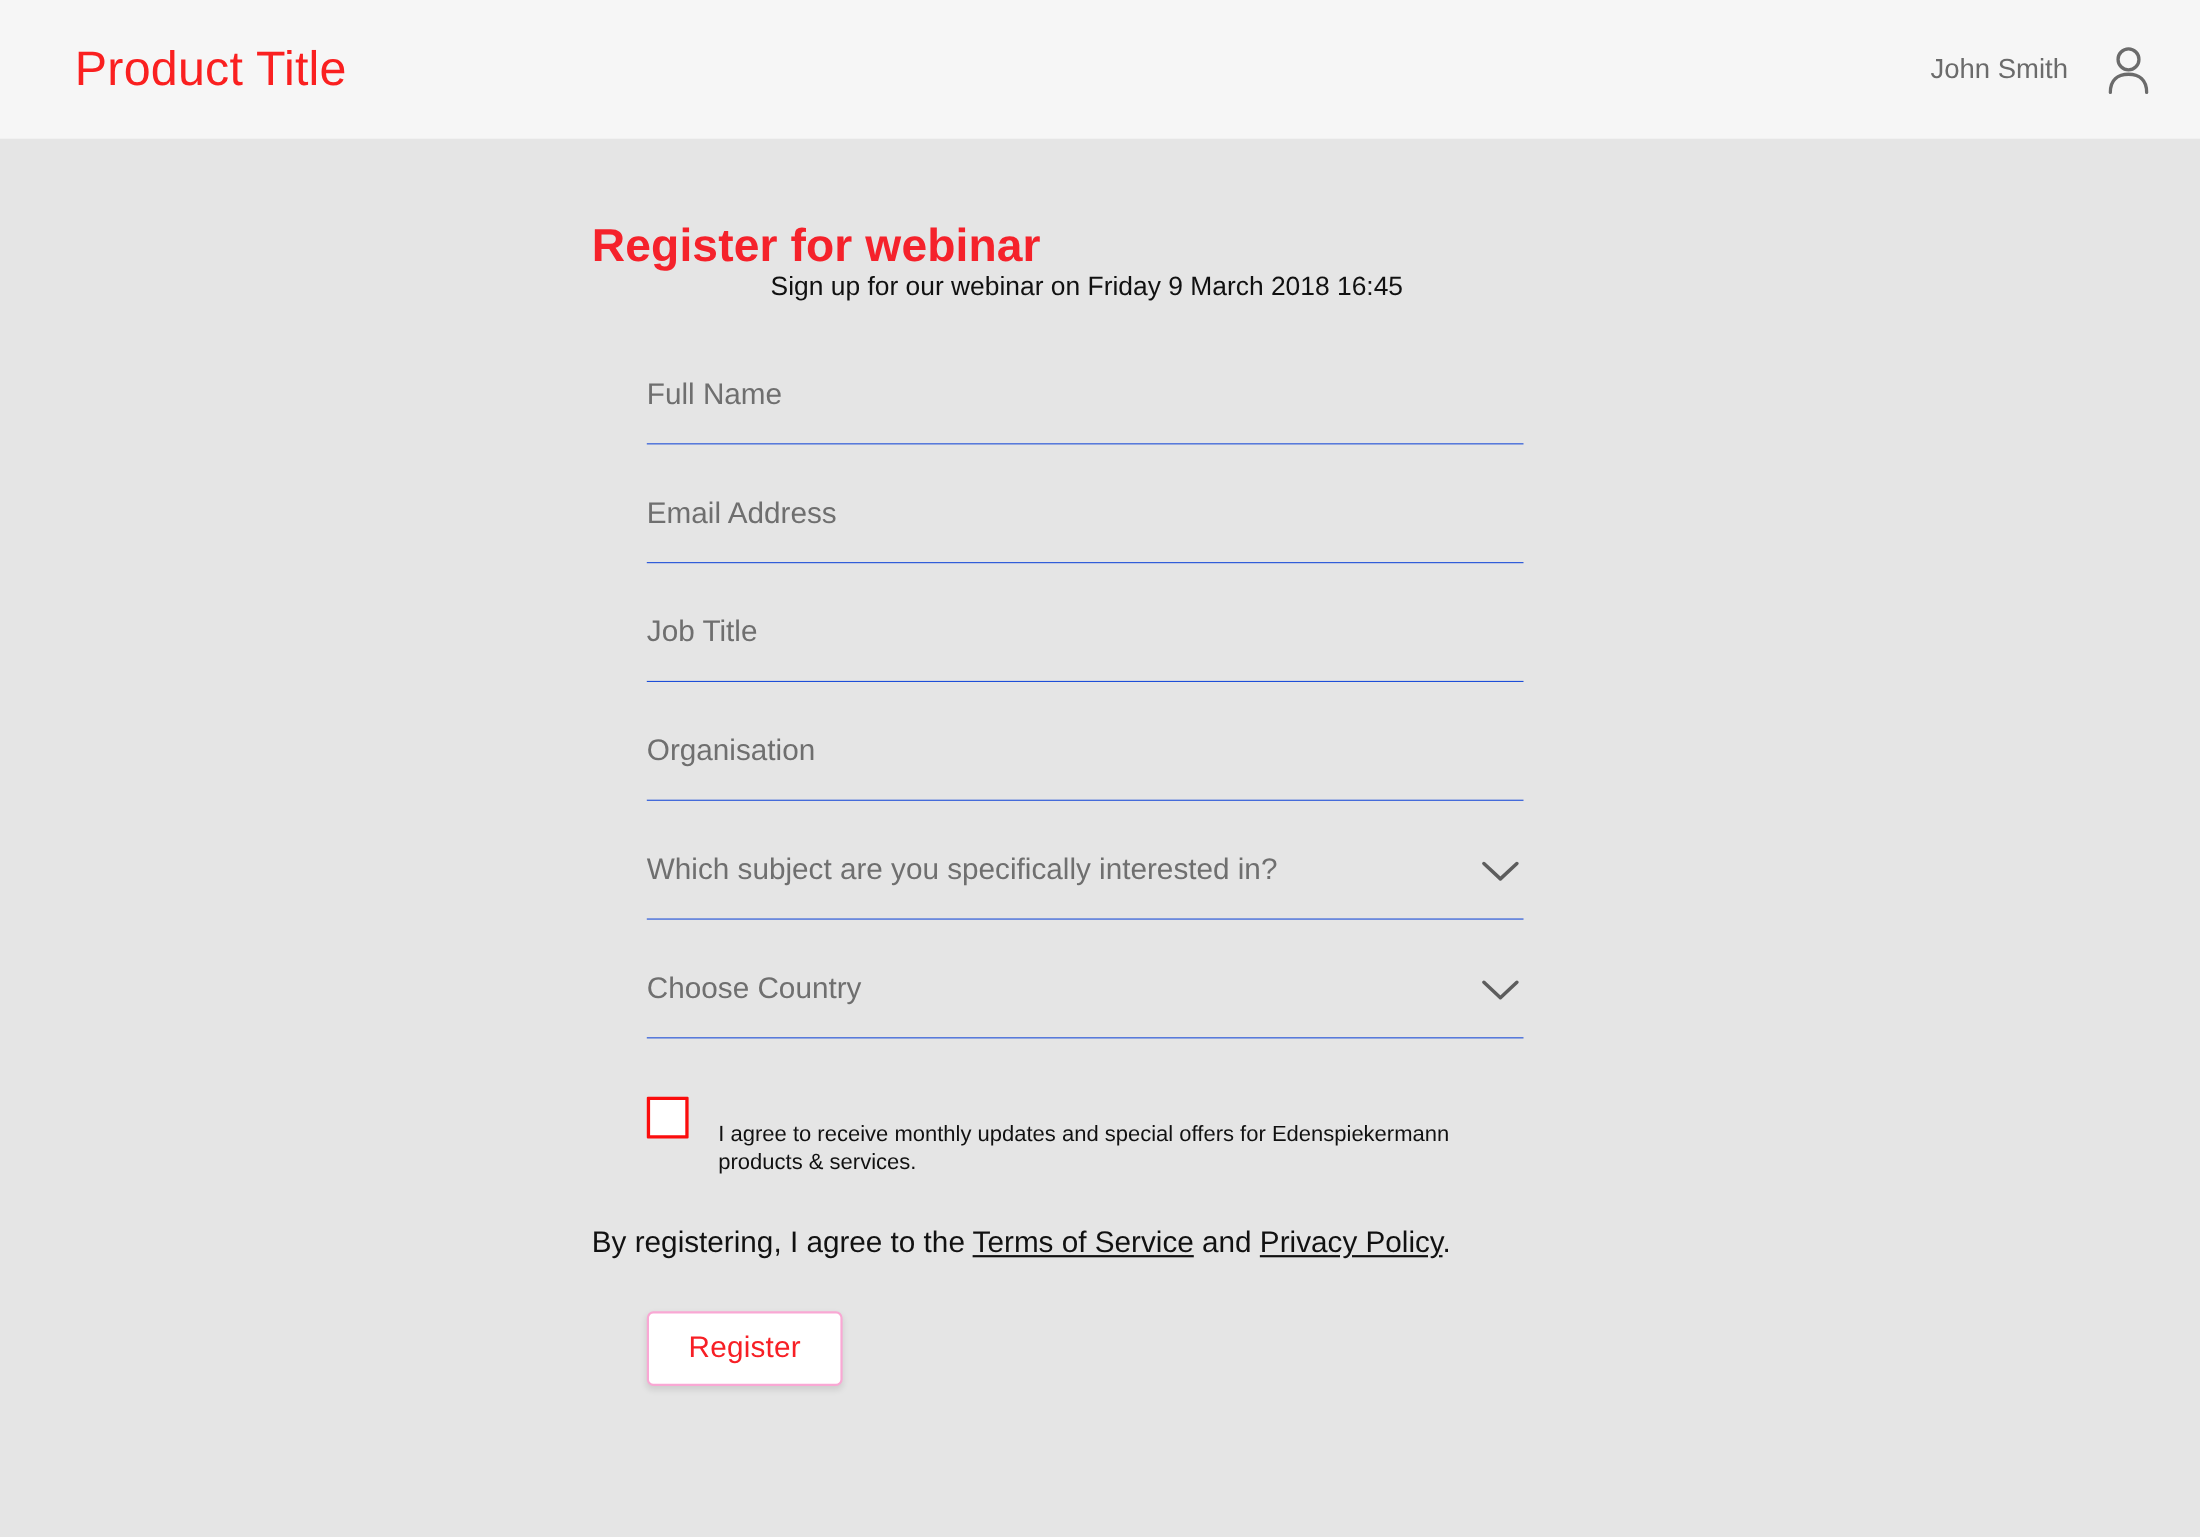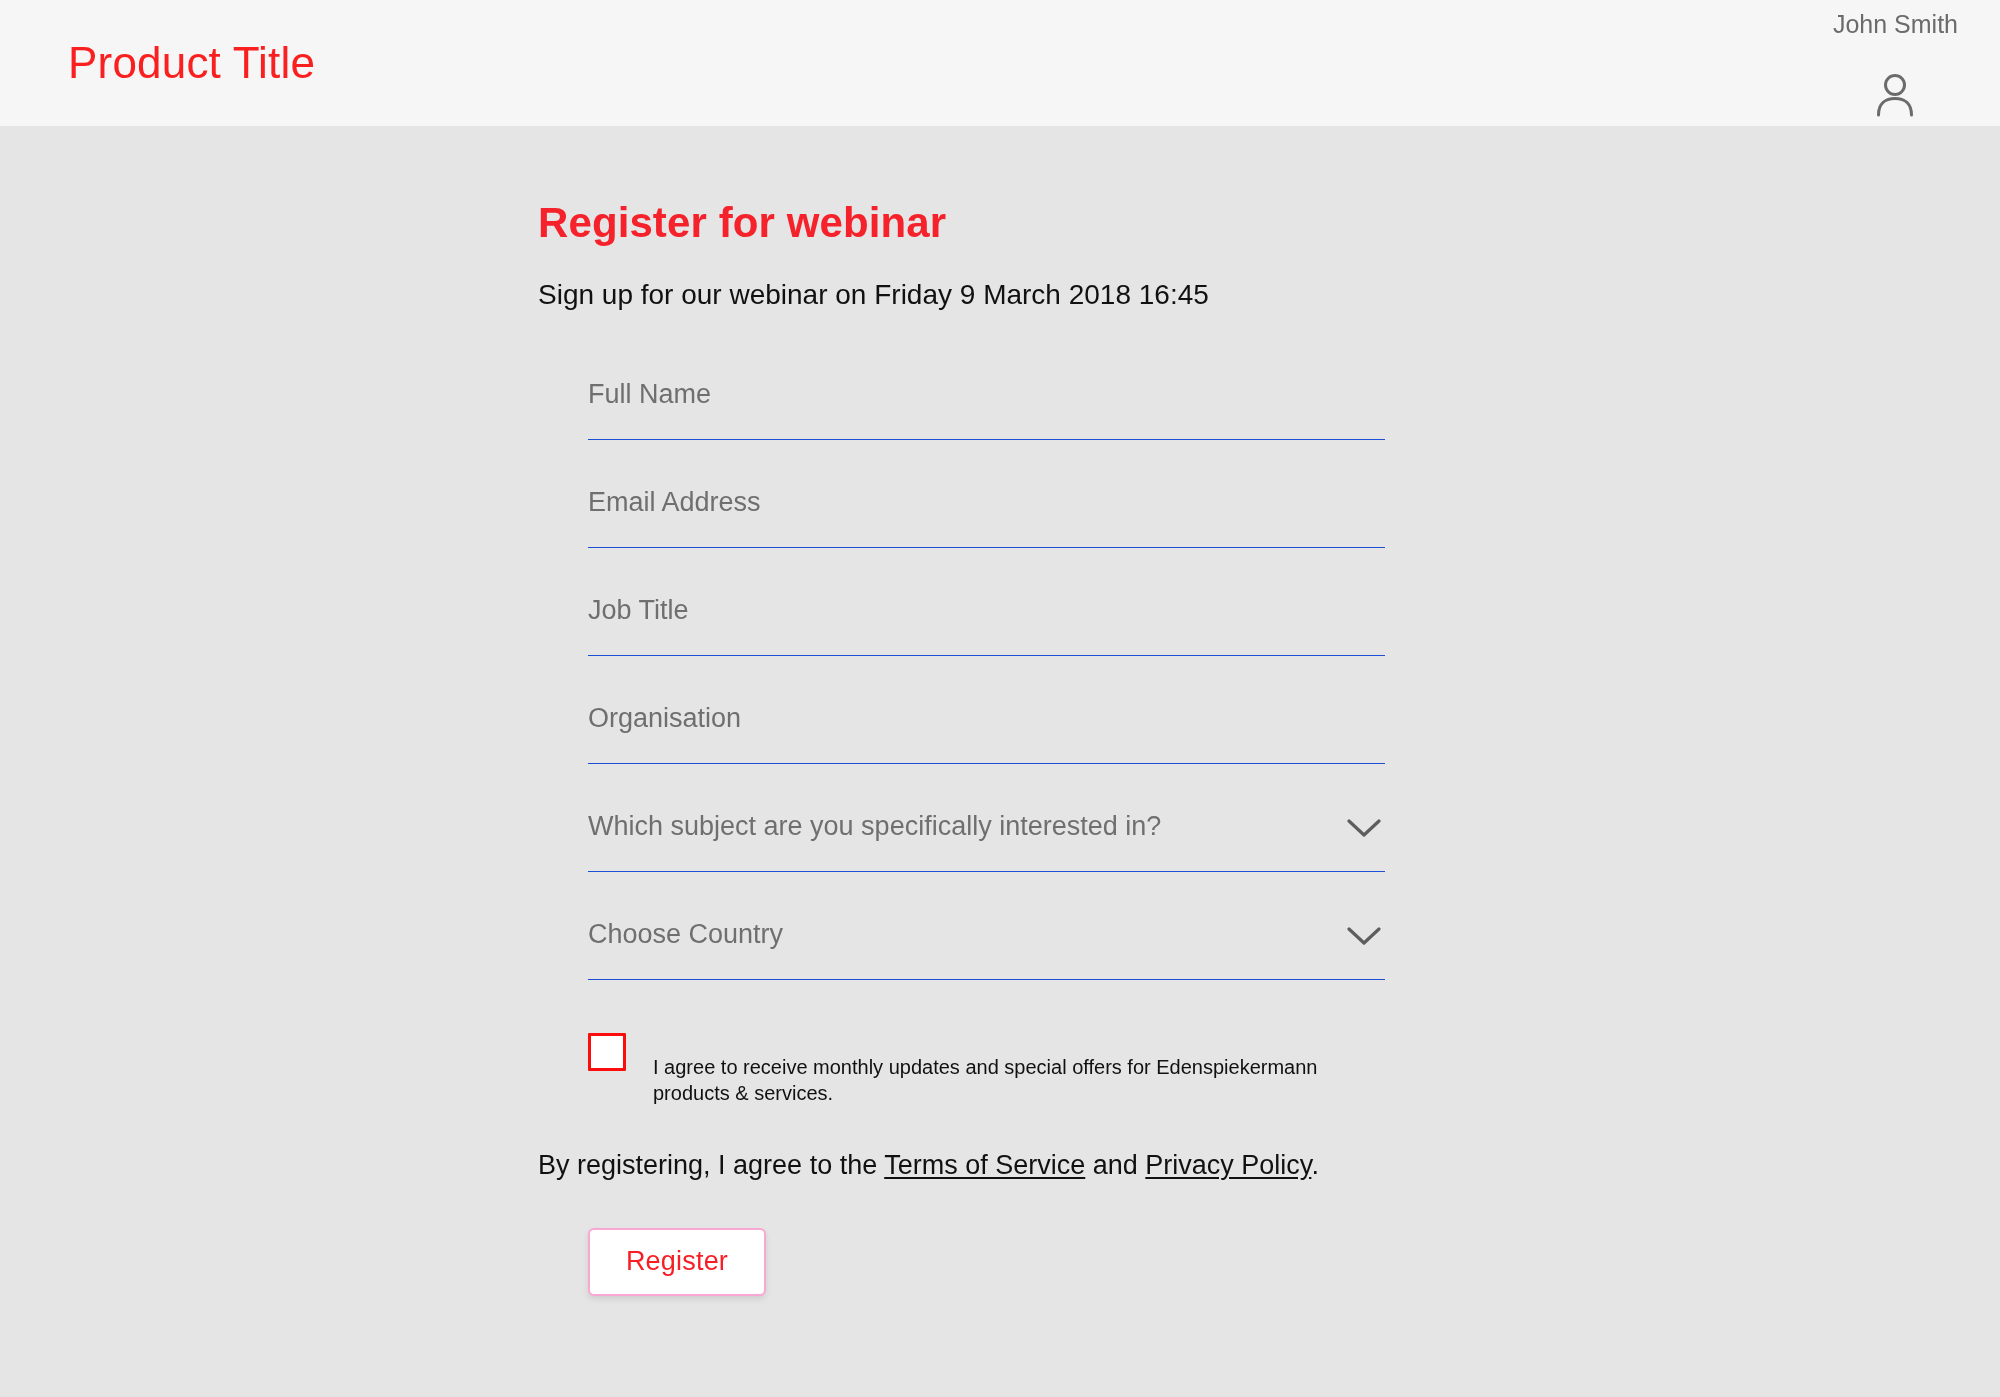--- a/index.html
+++ b/index.html
@@ -32,21 +32,20 @@
     color: #fa2020;
     line-height: 1;
     white-space: nowrap;
   }
 
   .user-area {
     margin-right: 42px;
     display: flex;
     align-items: center;
     gap: 32px;
-    flex-direction: column;
   }
 
   .user-name {
     font-size: 25px;
     font-weight: 400;
     color: #6b6b6b;
     white-space: nowrap;
   }
 
   .avatar-icon {
@@ -75,26 +74,26 @@
   .page-heading {
     font-size: 42px;
     font-weight: 700;
     color: #f5222b;
     line-height: 1.1;
     letter-spacing: 0.1px;
     white-space: nowrap;
   }
 
   .page-subtitle {
-    margin-top: 31px;
-    font-size: 28px;
+    font-size: 24px;
     font-weight: 400;
     color: #111111;
     line-height: 1.25;
     white-space: nowrap;
+    text-align: center;
   }
 
   
   .reg-form {
     margin-top: 44px;
     margin-left: 50px;
     width: 797px;
   }
 
   .field {

